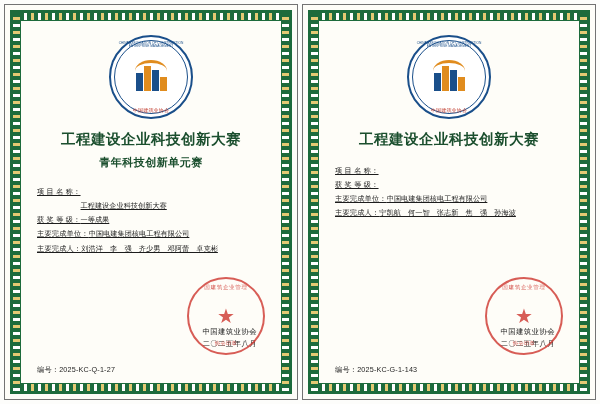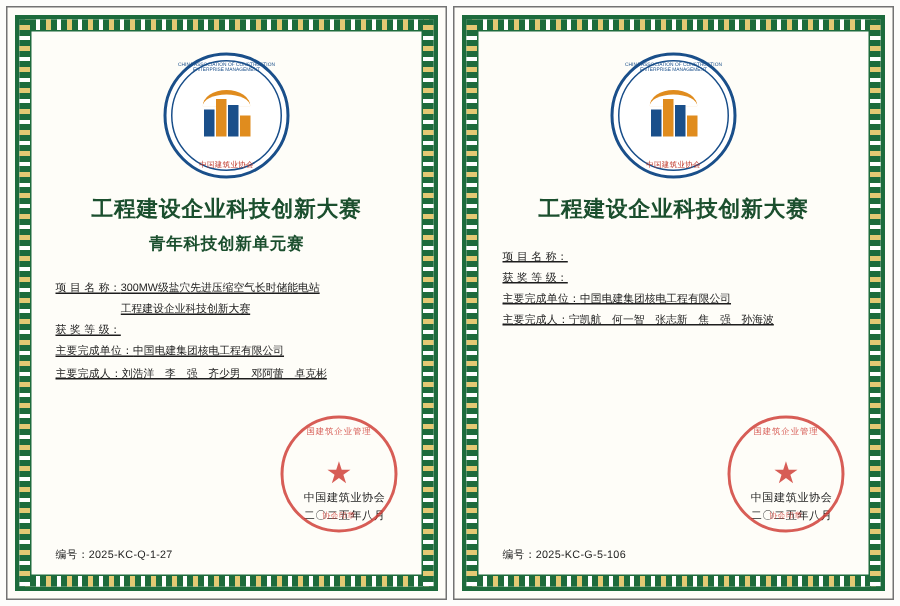--- a/index.html
+++ b/index.html
@@ -275,28 +275,28 @@
         </div>
         <div class="emblem-bottom-text">中国建筑业协会</div>
       </div>
 
       <div class="title-main">工程建设企业科技创新大赛</div>
       <div class="title-sub">青年科技创新单元赛</div>
 
       <div class="fields">
         <div class="frow">
           <div class="flabel">项 目 名 称：</div>
-          <div class="fvalue">300MW级盐穴先进压缩空气长时储能电站</div>
         </div>
         <div class="frow">
           <div class="flabel" style="visibility:hidden">项 目 名 称：</div>
           <div class="fvalue fvalue-cont">工程建设企业科技创新大赛</div>
         </div>
         <div class="frow">
           <div class="flabel">获 奖 等 级：</div>
+          <div class="fvalue">一等成果</div>
         </div>
         <div class="frow">
           <div class="flabel">主要完成单位：</div>
           <div class="fvalue">中国电建集团核电工程有限公司</div>
         </div>
         <div class="frow">
           <div class="flabel">主要完成人：</div>
           <div class="fvalue people-line">刘浩洋　李　强　齐少男　邓阿蕾　卓克彬</div>
         </div>
       </div>
@@ -368,19 +368,19 @@
         <div class="org">
           <div>中国建筑业协会</div>
           <div>二〇二五年八月</div>
         </div>
         <div class="seal">
           <div class="seal-top">国建筑企业管理</div>
           <div class="star">★</div>
           <div class="seal-bottom">协会印章</div>
         </div>
         <div class="code">
-          <span>编号：</span><span>2025-KC-G-5-106</span>
+          <span>编号：</span><span>2025-KC-G-1-143</span>
         </div>
       </div>
     </div>
   </div>
 
 </div>
 
 </body></html>

